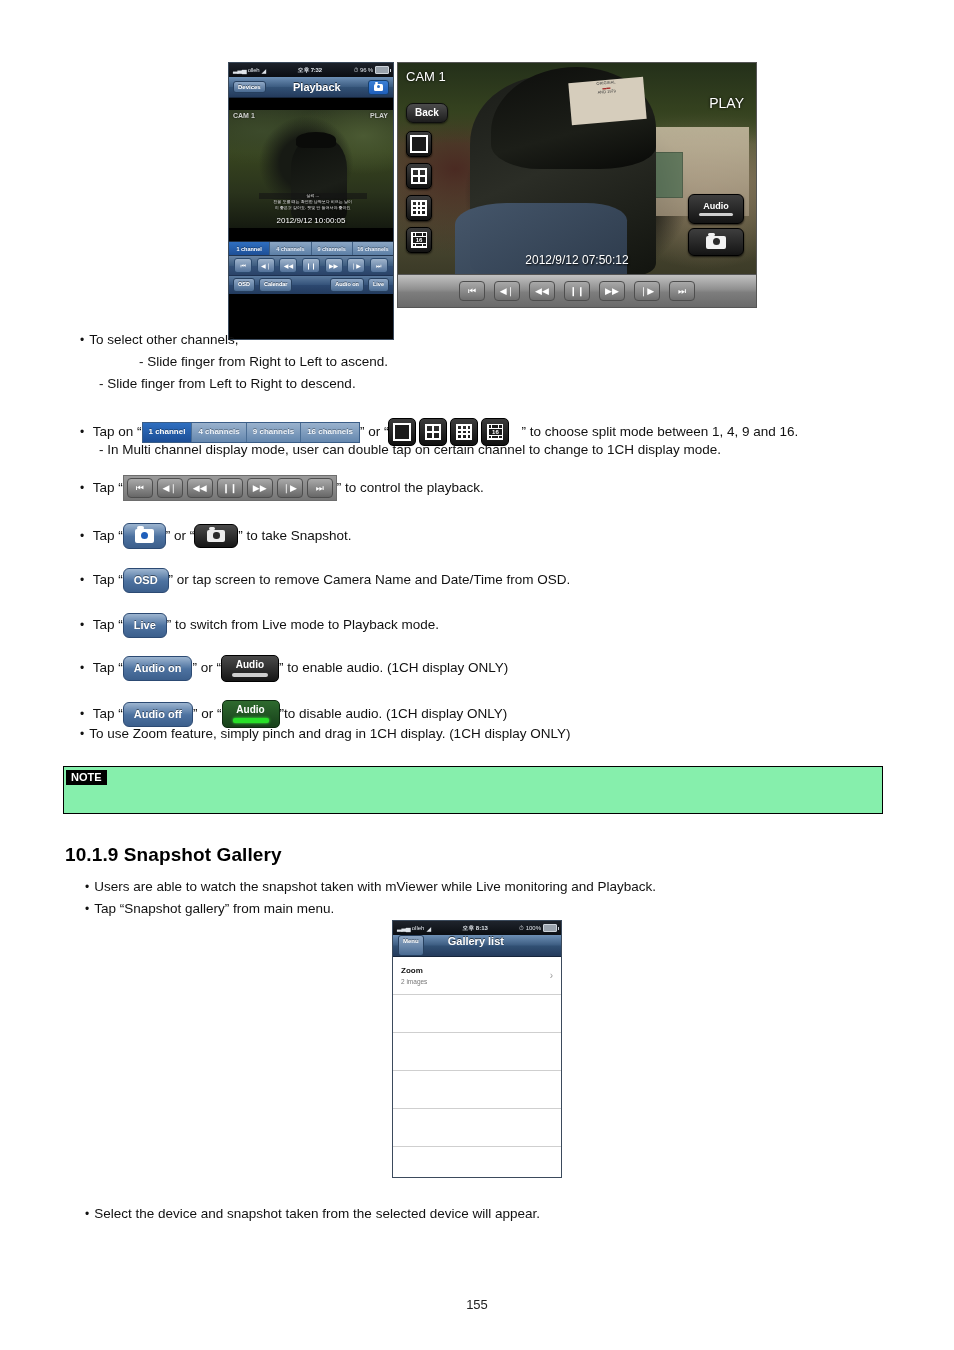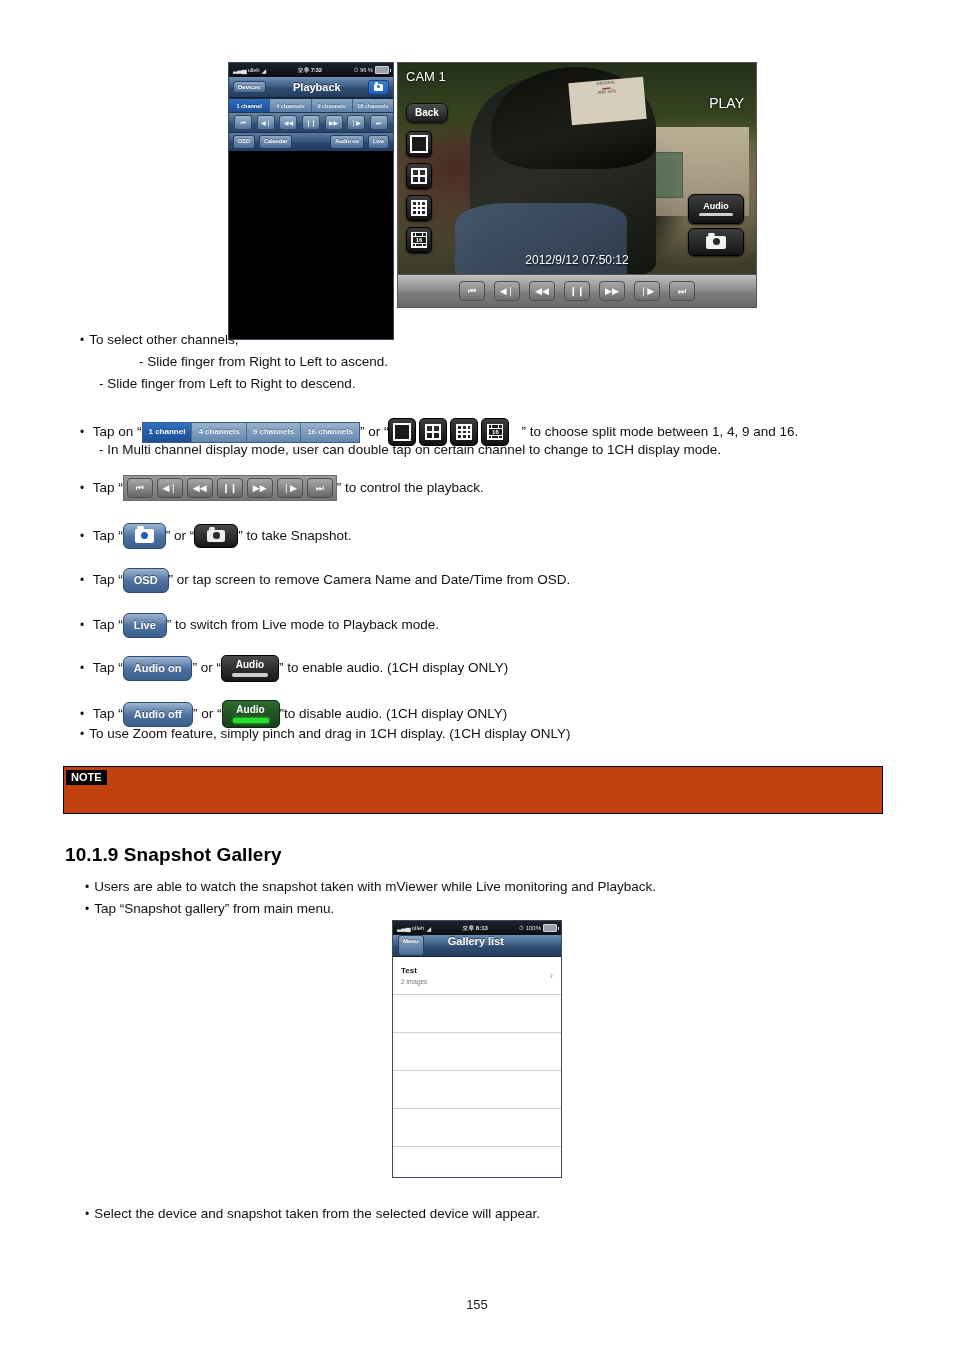--- a/index.html
+++ b/index.html
@@ -434,21 +434,21 @@
   .cam-blue-glyph::after{content:"";position:absolute;left:2px;top:-3px;width:7px;height:3.5px;background:#fff;border-radius:2px;}
   .cam-dark-glyph{
     width:18px;height:12px;background:#ededed;border-radius:2px;position:relative;
   }
   .cam-dark-glyph::before{content:"";position:absolute;left:6px;top:2.4px;width:6.4px;height:6.4px;border-radius:50%;background:#2b2b2b;}
   .cam-dark-glyph::after{content:"";position:absolute;left:1.5px;top:-3px;width:6px;height:3.2px;background:#ededed;border-radius:2px;}
 
   
   .notebox{
     position:absolute; left:63px; top:766px; width:820px; height:48px;
-    border:1px solid #000; box-sizing:border-box; background:#c2410c;
+    border:1px solid #000; box-sizing:border-box; background:#86efac;
   }
   .note-tag{
     display:inline-block; background:#000; color:#fff;
     font-size:11px; font-weight:bold; padding:2px 5px 2px 5px; line-height:1;
     margin: 2px 0 0 2px;
   }
   .note-text{
     font-size:12.5px; color:#111; margin:4px 0 0 3px;
   }
 
@@ -507,20 +507,34 @@
   </div>
 
   <div class="ios-navbar">
     <div class="navbtn">Devices</div>
     <div class="navtitle">Playback</div>
     <div class="cam-btn">
       <span class="cam-glyph"></span>
     </div>
   </div>
 
+  <div class="video-area">
+    <div class="vid-img">
+      <div class="vid-person"></div>
+      <div class="vid-hat"></div>
+    </div>
+    <div class="cam-label">CAM 1</div>
+    <div class="play-label">PLAY</div>
+    <div class="sub-ko">
+      <div class="k1">살려 ...</div>
+      <div>천을 오를 때는 확연한 남짝보다 비므는 날이</div>
+      <div>이 좋은것 같아요. 햇빛 안 들어서야 좋아요</div>
+    </div>
+    <div class="vid-time">2012/9/12 10:00:05</div>
+  </div>
 
   <div class="chanbar">
     <div class="active">1 channel</div>
     <div>4 channels</div>
     <div>9 channels</div>
     <div>16 channels</div>
   </div>
 
   <div class="ctrlbar">
     <div class="ctrlbtn">⏮</div>
@@ -726,21 +740,21 @@
     <span class="batt" style="margin-left:2px;"></span>
   </div>
   <div class="g-nav">
     <div class="navbtn">Menu</div>
     <div class="navtitle">Gallery list</div>
     <div style="width:28px;"></div>
   </div>
   <div class="g-rows">
     <div class="g-row">
       <div>
-        <div class="t1">Test</div>
+        <div class="t1">Zoom</div>
         <div class="t2">2 images</div>
       </div>
       <div class="chev">›</div>
     </div>
     <div class="g-row">
         <div>
           <div class="t1"></div>
         </div>
         <div class="chev"></div>
       </div>

